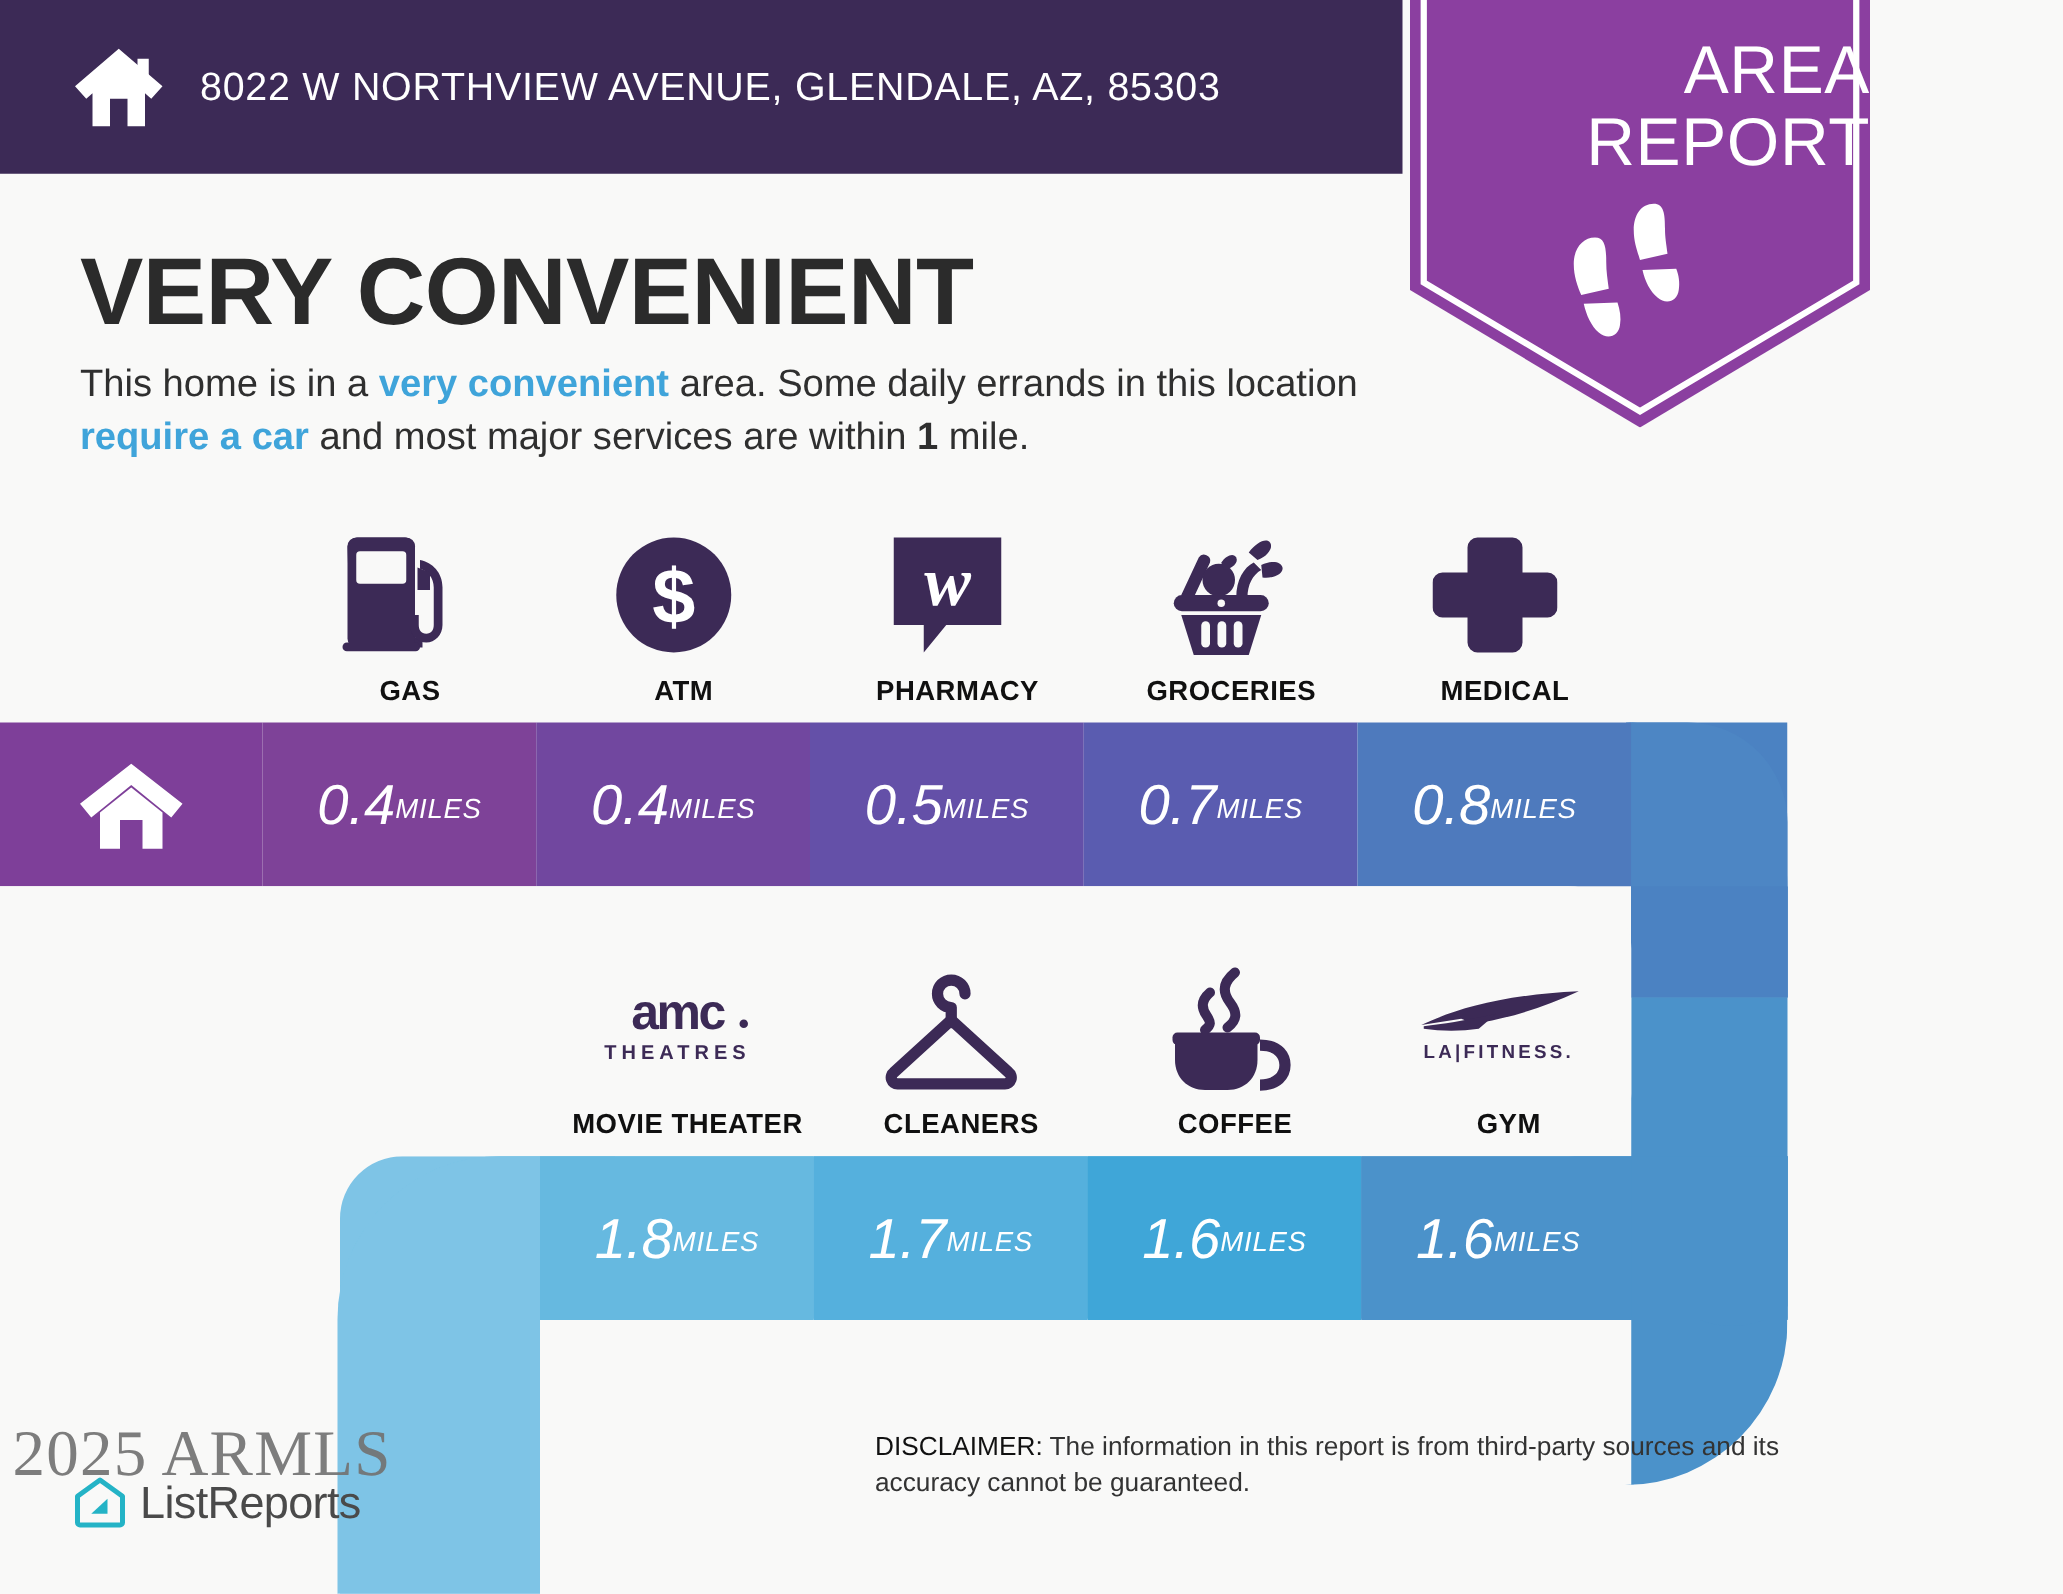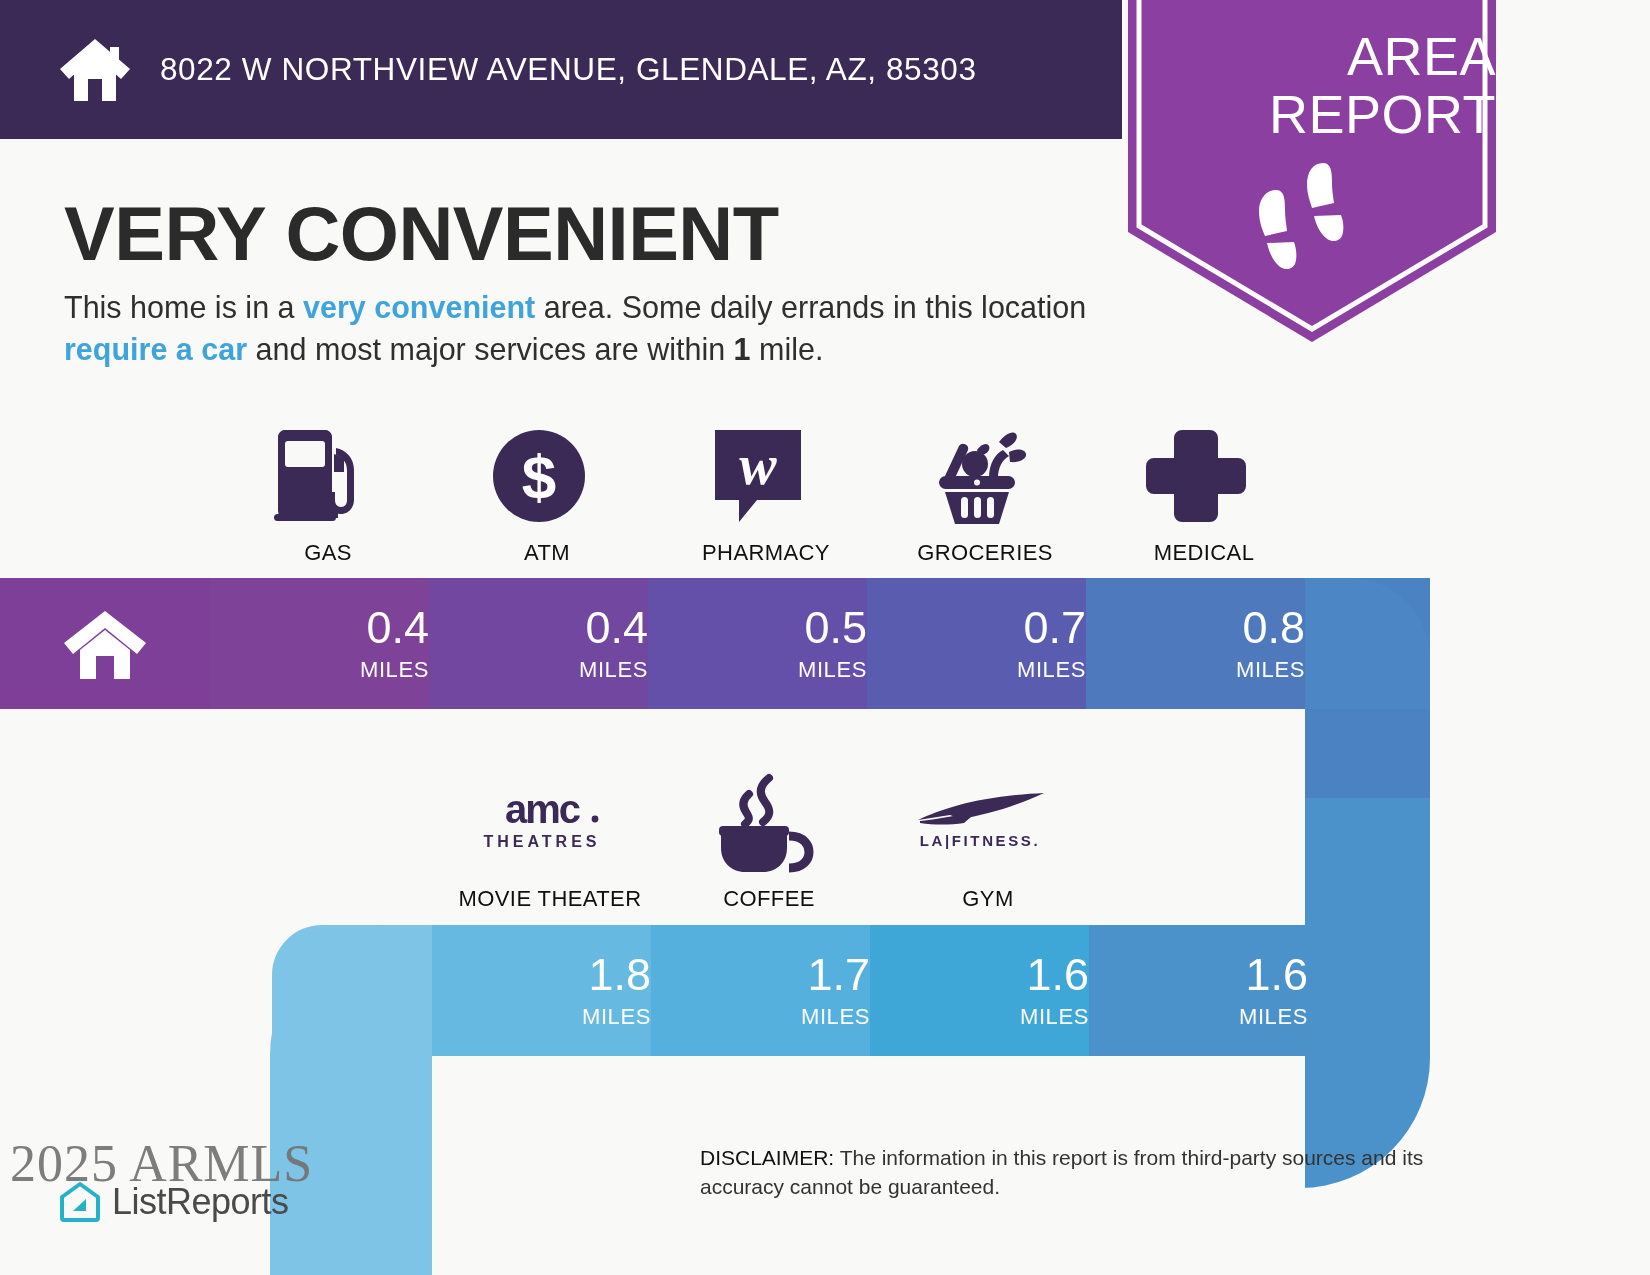--- a/index.html
+++ b/index.html
@@ -48,31 +48,31 @@
   .ribbon svg { display: block; }
 
   
   .icon-row { position: absolute; display: flex; }
   .icon-cell {
     width: 219px; display: flex; flex-direction: column;
     align-items: center; justify-content: flex-end;
   }
   .icon-art { height: 104px; display: flex; align-items: center; justify-content: center; }
   .icon-label {
-    margin-top: 12px; font-size: 22px; font-weight: 400; color: #101010;
+    margin-top: 12px; font-size: 22px; font-weight: 700; color: #101010;
     letter-spacing: 0.4px; white-space: nowrap; margin-left: 17px;
   }
   #icon-row-1 { left: 210px; top: 424px; }
   #icon-row-2 { left: 432px; top: 770px; text-align: center; }
 
   
   .dist-row { position: absolute; display: flex; }
   .dist-cell {
-    width: 219px; height: 131px; display: flex; flex-direction: column;
-    align-items: flex-end; justify-content: center; color: #ffffff;
+    width: 219px; height: 131px; display: flex; flex-direction: row;
+    align-items: center; justify-content: center; color: #ffffff; font-style: italic;
   }
   .dist-num { font-size: 45px; font-weight: 300; line-height: 1; }
   .dist-unit { font-size: 22px; font-weight: 400; margin-top: 7px; letter-spacing: 0.6px; }
   #dist-row-1 { left: 210px; top: 578px; }
   #dist-row-2 { left: 432px; top: 925px; }
 
   .home-marker {
     position: absolute; left: 0px; top: 578px; width: 210px; height: 131px;
     display: flex; align-items: center; justify-content: center;
   }
@@ -334,20 +334,29 @@
       <div class="icon-art">
         <svg width="150" height="74" viewBox="0 0 150 74">
           <text x="75" y="38" font-family="Liberation Sans, sans-serif" font-size="40" font-weight="700" fill="#3c2a56" text-anchor="middle" letter-spacing="-2">amc</text>
           <circle cx="128" cy="34" r="3.4" fill="#3c2a56"></circle>
           <text x="75" y="62" font-family="Liberation Sans, sans-serif" font-size="16" font-weight="700" fill="#3c2a56" text-anchor="middle" letter-spacing="4">THEATRES</text>
         </svg>
       </div>
       <div class="icon-label">MOVIE THEATER</div>
     </div>
 
+    <div class="icon-cell">
+      <div class="icon-art">
+        <svg width="118" height="100" viewBox="0 0 118 100">
+          <path fill="none" stroke="#3c2a56" stroke-width="9" stroke-linecap="round" stroke-linejoin="round" d="M59 46 V34 a11 11 0 1 1 11 -11"></path>
+          <path fill="none" stroke="#3c2a56" stroke-width="9" stroke-linejoin="round" d="M59 44 L13 86 a5 5 0 0 0 3 9 h86 a5 5 0 0 0 3 -9 z"></path>
+        </svg>
+      </div>
+      <div class="icon-label">CLEANERS</div>
+    </div>
 
     <div class="icon-cell">
       <div class="icon-art">
         <svg width="108" height="104" viewBox="0 0 108 104">
           <path fill="none" stroke="#3c2a56" stroke-width="8" stroke-linecap="round" d="M62 8 c-10 8 -10 16 -4 24 c6 8 6 14 -2 20"></path>
           <path fill="none" stroke="#3c2a56" stroke-width="8" stroke-linecap="round" d="M42 24 c-7 6 -7 12 -3 18 c4 6 4 8 -1 12"></path>
           <path fill="#3c2a56" d="M14 58 h66 v20 c0 14 -10 24 -24 24 h-18 c-14 0 -24 -10 -24 -24 z"></path>
           <rect x="12" y="56" width="70" height="10" rx="4" fill="#3c2a56"></rect>
           <path fill="none" stroke="#3c2a56" stroke-width="9" d="M82 66 c16 0 20 10 20 16 c0 8 -6 16 -20 16"></path>
         </svg>

